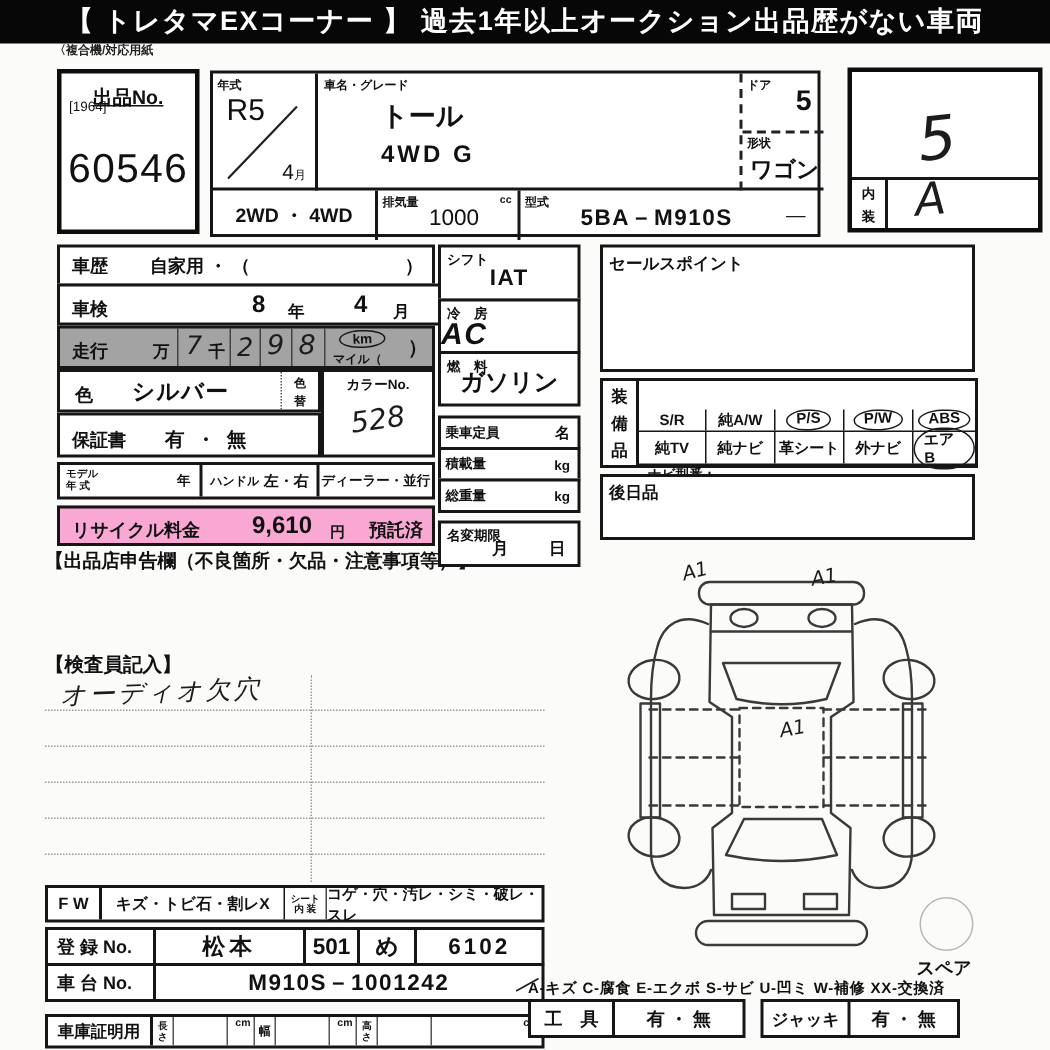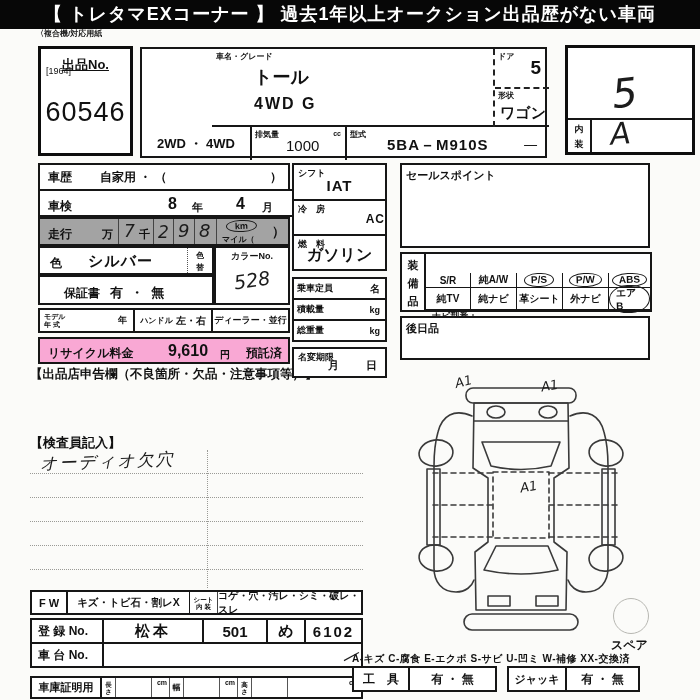--- a/index.html
+++ b/index.html
@@ -39,20 +39,28 @@
 <div class="abs subhead">〈複合機/対応用紙</div>
 
 <div class="abs b3" style="left:38px;top:46px;width:95px;height:110px;background:#fff;">
   <div class="abs" style="left:0;top:7px;width:100%;text-align:center;font-size:13px;font-weight:bold;text-decoration:underline;">出品No.</div>
   <div class="abs" style="left:5px;top:17px;font-size:9px;">[1964]</div>
   <div class="abs" style="left:0;top:48px;width:100%;text-align:center;font-size:27px;letter-spacing:1px;">60546</div>
 </div>
 
 <div class="abs b2" style="left:140px;top:47px;width:407px;height:111px;background:#fff;">
 
+  <div class="abs" style="left:0;top:0;width:70px;height:78px;border-right:2px solid #161616;border-bottom:2px solid #161616;">
+    <div class="abs tiny" style="left:3px;top:2px;">年式</div>
+    <div class="abs" style="left:9px;top:14px;font-size:20px;">R5</div>
+    <svg class="abs" style="left:0;top:0;" width="66" height="74">
+        <line x1="10" y1="70" x2="56" y2="22" stroke="#222" stroke-width="1.5"></line>
+      </svg>
+    <div class="abs" style="right:6px;bottom:3px;font-size:14px;"><span>4</span><span style="font-size:8px;">月</span></div>
+  </div>
 
   <div class="abs" style="left:70px;top:0;width:337px;height:78px;border-bottom:2px solid #161616;">
     <div class="abs tiny" style="left:4px;top:2px;">車名・グレード</div>
     <div class="abs" style="left:42px;top:16px;font-size:18px;font-weight:bold;">トール</div>
     <div class="abs" style="left:42px;top:46px;font-size:16px;font-weight:bold;letter-spacing:2px;">4WD G</div>
 
     <div class="abs dash-l" style="left:281px;top:0;width:56px;height:78px;">
       <div class="abs tiny" style="left:3px;top:2px;">ドア</div>
       <div class="abs" style="right:8px;top:8px;font-size:19px;font-weight:bold;">5</div>
       <div class="abs" style="left:0;top:38px;width:100%;border-top:2px dashed #222;"></div>
@@ -118,21 +126,21 @@
   <span class="abs lbl" style="font-size:12px;left:10px;top:7px;">色</span>
   <span class="abs" style="left:48px;top:4px;font-size:15px;font-weight:bold;letter-spacing:1px;">シルバー</span>
   <span class="abs pre" style="right:0;top:0;width:25px;height:100%;border-left:1px dotted #555;font-size:8px;font-weight:bold;text-align:center;line-height:12px;padding-top:2px;">色
 替</span>
 </div>
 <div class="abs b2" style="left:214px;top:246px;width:76px;height:59px;background:#fff;">
   <div style="font-size:9px;font-weight:bold;text-align:center;padding-top:2px;">カラーNo.</div>
   <div class="hw" style="font-size:19px;text-align:center;transform:rotate(-8deg);margin-top:6px;">528</div>
 </div>
 <div class="abs b2" style="left:38px;top:275px;width:176px;height:30px;background:#fff;">
-  <span class="abs lbl" style="font-size:12px;left:24px;top:8px;">保証書</span>
+  <span class="abs lbl" style="font-size:12px;left:8px;top:8px;">保証書</span>
   <span class="abs" style="left:70px;top:7px;font-size:13px;font-weight:bold;letter-spacing:2px;">有 ・ 無</span>
 </div>
 <div class="abs b2" style="left:38px;top:308px;width:252px;height:25px;background:#fff;display:flex;">
   <div class="cell" style="width:95px;border-right:2px solid #161616;">
     <span class="pre" style="font-size:7px;font-weight:bold;line-height:8px;padding-left:4px;">モデル
 年 式</span>
     <span style="font-size:9px;font-weight:bold;margin-left:auto;padding-right:6px;">年</span>
   </div>
   <div class="cell" style="width:78px;border-right:2px solid #161616;justify-content:center;">
     <span style="font-size:8px;font-weight:bold;">ハンドル</span>
@@ -149,21 +157,21 @@
   <span class="abs" style="right:6px;top:6px;font-size:12px;font-weight:bold;">預託済</span>
 </div>
 <div class="abs" style="left:30px;top:366px;font-size:12.5px;font-weight:bold;">【出品店申告欄（不良箇所・欠品・注意事項等）】</div>
 
 <div class="abs b2" style="left:292px;top:163px;width:95px;height:38px;background:#fff;">
   <span class="abs small" style="left:4px;top:2px;">シフト</span>
   <div style="text-align:center;margin-top:12px;font-size:15px;font-weight:bold;letter-spacing:1px;">IAT</div>
 </div>
 <div class="abs b2" style="left:292px;top:199px;width:95px;height:37px;background:#fff;">
   <span class="abs small" style="left:4px;top:2px;">冷　房</span>
-  <div style="text-align:right;margin-top:11px;font-size:12px;font-weight:bold;letter-spacing:1px;">AC</div>
+  <div style="text-align:left;margin-top:11px;font-size:20px;font-weight:bold;letter-spacing:1px;font-style:italic;">AC</div>
 </div>
 <div class="abs b2" style="left:292px;top:234px;width:95px;height:37px;background:#fff;">
   <span class="abs small" style="left:4px;top:2px;">燃　料</span>
   <div style="text-align:center;margin-top:9px;font-size:16px;font-weight:bold;">ガソリン</div>
 </div>
 <div class="abs b2 cell" style="left:292px;top:277px;width:95px;height:23px;background:#fff;">
   <span style="font-size:9px;font-weight:bold;padding-left:3px;">乗車定員</span>
   <span style="font-size:10px;font-weight:bold;margin-left:auto;padding-right:5px;">名</span>
 </div>
 <div class="abs b2 cell" style="left:292px;top:298px;width:95px;height:23px;background:#fff;">
@@ -299,36 +307,37 @@
     </div>
 </div>
 
 <div class="abs b2" style="left:30px;top:618px;width:333px;height:26px;background:#fff;display:flex;">
   <div class="cell" style="width:72px;border-right:2px solid #161616;font-size:12px;font-weight:bold;padding-left:6px;">
       <span>登 録 No.</span>
     </div>
   <div class="cell" style="width:100px;border-right:2px solid #161616;justify-content:center;font-size:15px;font-weight:bold;letter-spacing:3px;">
       <span>松本</span>
     </div>
-  <div class="cell" style="width:64px;border-right:2px solid #161616;justify-content:center;font-size:15px;font-weight:bold;">
+  <div class="cell" style="width:36px;border-right:2px solid #161616;justify-content:center;font-size:15px;font-weight:bold;">
       <span>501</span>
     </div>
   <div class="cell" style="width:38px;border-right:2px solid #161616;justify-content:center;font-size:15px;font-weight:bold;">
       <span>め</span>
     </div>
   <div class="cell" style="flex:1;justify-content:center;font-size:15px;font-weight:bold;letter-spacing:2px;">
       <span>6102</span>
     </div>
 </div>
 
 <div class="abs b2" style="left:30px;top:642px;width:333px;height:26px;background:#fff;display:flex;">
   <div class="cell" style="width:72px;border-right:2px solid #161616;font-size:12px;font-weight:bold;padding-left:6px;">
       <span>車 台 No.</span>
     </div>
   <div class="cell" style="flex:1;justify-content:center;font-size:15px;font-weight:bold;letter-spacing:1px;position:relative;">
+    <span>M910S－1001242</span>
     <span class="abs hw" style="right:2px;top:3px;font-size:13px;transform:rotate(12deg);">／</span>
   </div>
 </div>
 
 <div class="abs b2" style="left:30px;top:676px;width:333px;height:23px;background:#fff;display:flex;">
   <div class="cell" style="width:70px;border-right:2px solid #161616;justify-content:center;font-size:11px;font-weight:bold;">
       <span>車庫証明用</span>
     </div>
   <div class="cell pre" style="width:14px;border-right:1px solid #555;font-size:6.5px;font-weight:bold;line-height:7px;justify-content:center;text-align:center;"><span class="pre">長
 さ</span></div>

